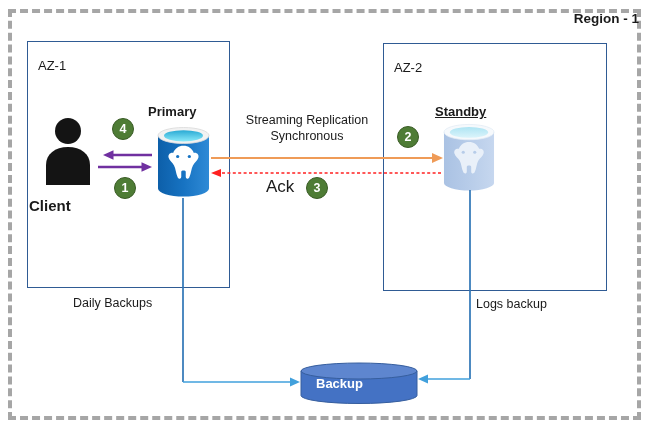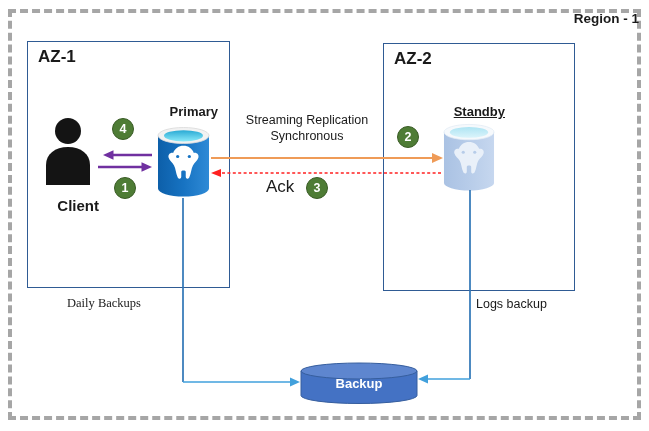--- a/index.html
+++ b/index.html
@@ -31,61 +31,61 @@
   }
 
   
   .az {
     box-sizing: border-box;
     border: 1.4px solid #2f5b94;
     background: #ffffff;
     z-index: 2;
   }
   .az1 { left: 27px; top: 41px; width: 203px; height: 247px; }
-  .az2 { left: 383px; top: 43px; width: 192px; height: 248px; }
+  .az2 { left: 383px; top: 43px; width: 224px; height: 248px; }
   .az-label {
-    margin: 5px 0 0 10px;
-    font-weight: bold;
-    font-size: 17px;
+    margin: 16px 0 0 10px;
+    font-weight: normal;
+    font-size: 13px;
   }
 
   
   .hostname {
     left: 133px; top: 43px;
     font-family: "DejaVu Sans Mono", monospace;
     font-size: 11px;
     line-height: 14px;
     z-index: 3;
     white-space: nowrap;
   }
 
   .node-label {
     font-weight: bold;
     font-size: 13px;
-    text-align: right;
+    text-align: left;
     z-index: 4;
     white-space: nowrap;
   }
   .primary-label { left: 148px; top: 104px; width: 70px; }
   .standby-label { left: 435px; top: 104px; width: 70px; text-decoration: underline; }
   .client-label  { left: 29px;  top: 197px; width: 70px; font-size: 15px; }
 
   .icon-wrap { z-index: 3; line-height: 0; }
   .primary-icon { left: 157px; top: 126px; }
   .standby-icon { left: 443px; top: 123px; }
   .client-icon  { left: 44px;  top: 117px; }
   .backup-icon  { left: 300px; top: 362px; }
 
   .backup-label {
     left: 300px; top: 376px; width: 118px;
-    text-align: center;
     color: #ffffff;
     font-weight: bold;
     font-size: 13px;
     z-index: 5;
+    padding-left: 16px;
   }
 
   
   .badge {
     width: 22px; height: 22px;
     box-sizing: border-box;
     border-radius: 50%;
     background: #4e7c35;
     border: 1.5px solid #3a5c26;
     color: #ffffff;
@@ -102,21 +102,21 @@
   .badge-4 { left: 112px; top: 118px; }
 
   
   .flow-label { font-size: 12.5px; z-index: 4; white-space: nowrap; }
   .replication-label {
     left: 230px; top: 112px; width: 154px;
     text-align: center;
     line-height: 16px;
   }
   .ack-label   { left: 266px; top: 177px; font-size: 17px; }
-  .daily-label { left: 67px;  top: 296px; font-family: Liberation Serif, serif; }
+  .daily-label { left: 73px;  top: 296px; }
   .logs-label  { left: 476px; top: 297px; text-align: right; }
 
   
   .overlay {
     left: 0; top: 0;
     width: 649px; height: 431px;
     z-index: 4;
     pointer-events: none;
   }
 </style>

